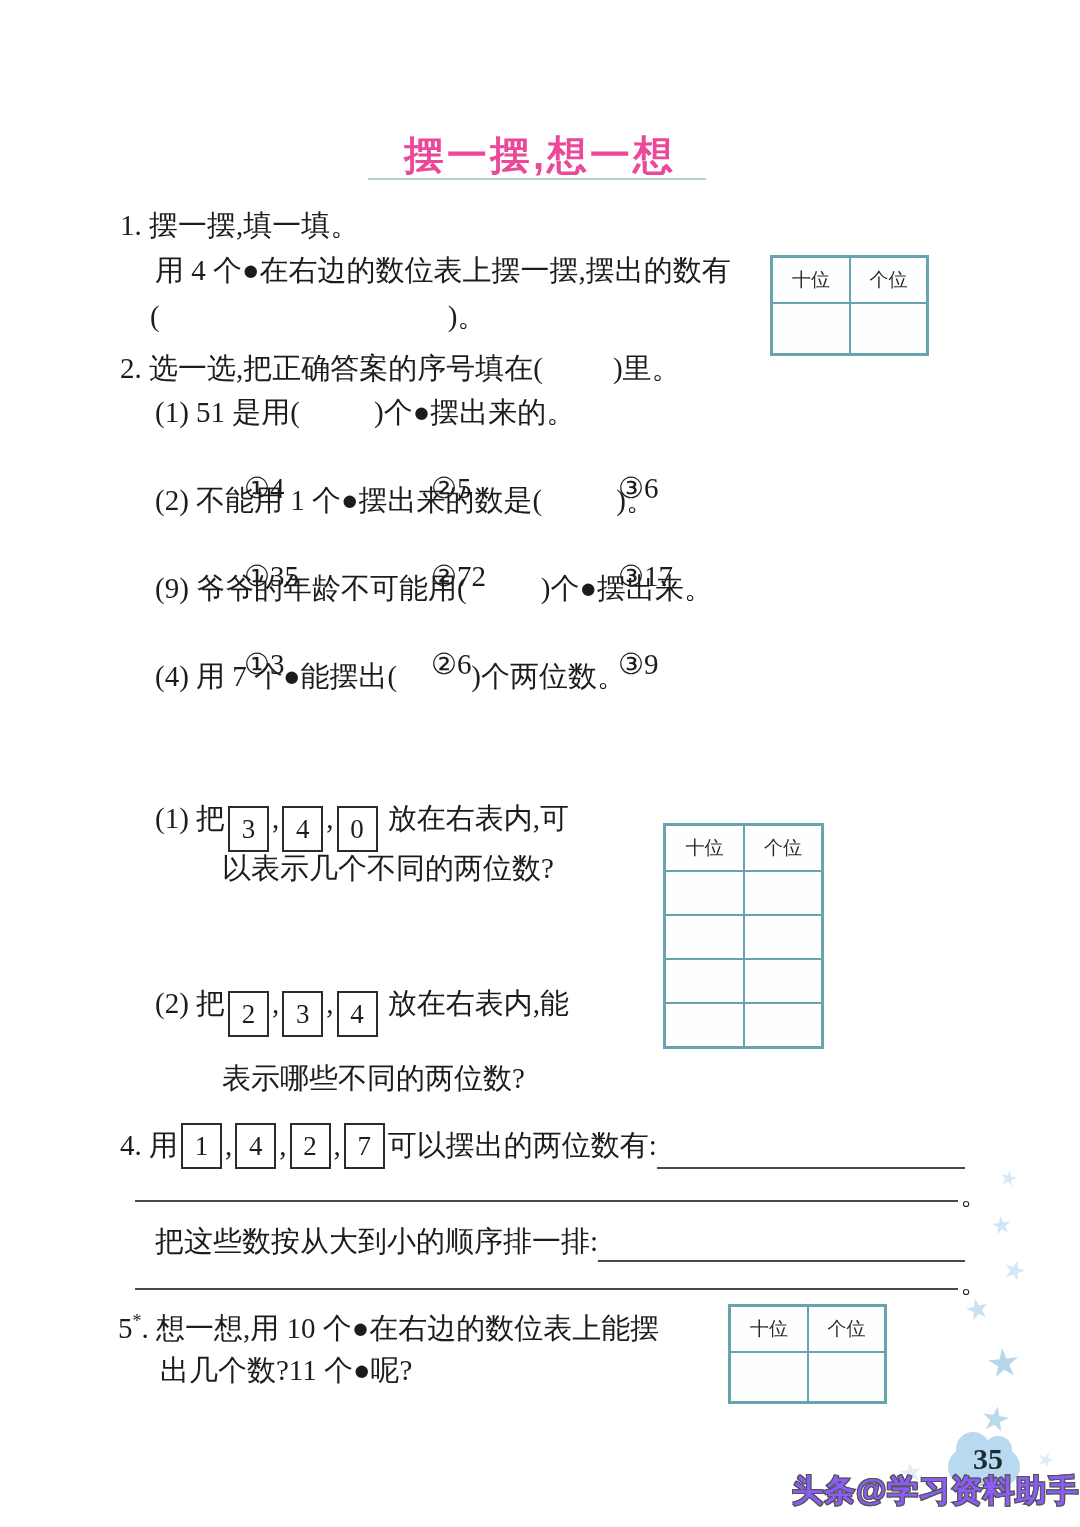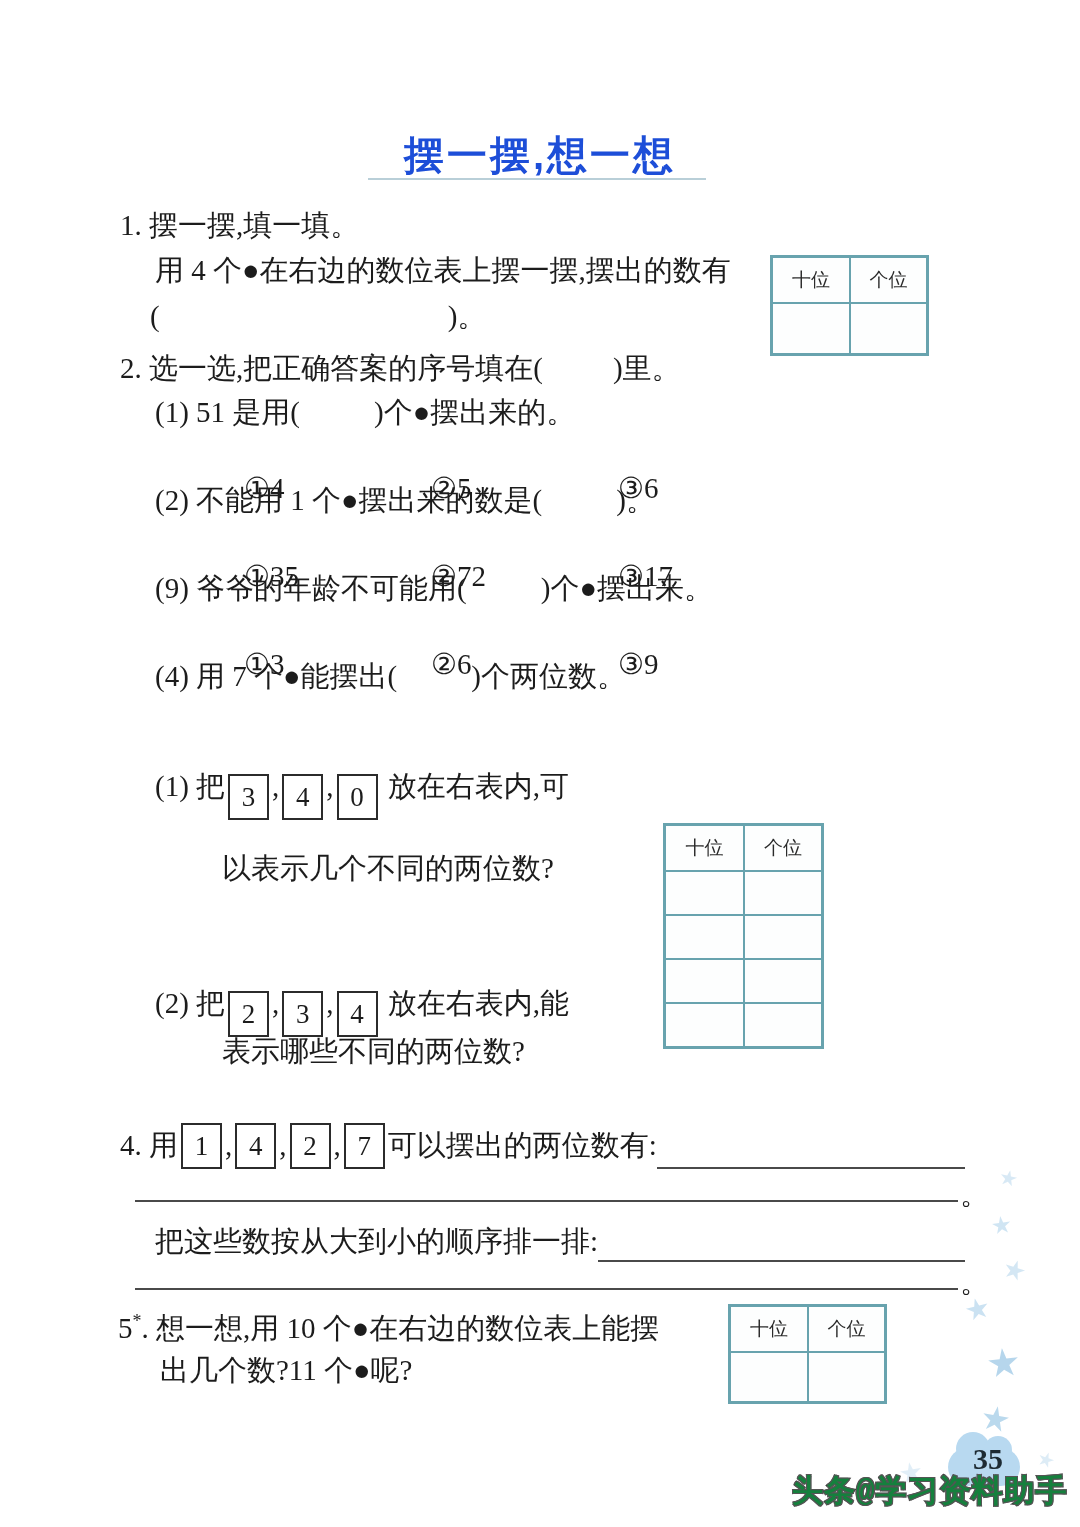--- a/index.html
+++ b/index.html
@@ -6,21 +6,21 @@
   .page {
     position:relative; width:1080px; height:1527px; margin:0 auto;
     background:#ffffff; overflow:hidden;
     font-family:"Liberation Serif","DejaVu Serif",serif;
     color:#1c1c1c;
   }
   .t { position:absolute; font-size:29px; line-height:36px; white-space:pre; }
   .title {
     position:absolute; left:370px; top:128px; width:340px; text-align:center;
     font-family:"Liberation Sans","DejaVu Sans",sans-serif;
-    font-size:40px; font-weight:bold; letter-spacing:3px; color:#1d4ed8;
+    font-size:40px; font-weight:bold; letter-spacing:3px; color:#ec4899;
   }
   .title-rule { position:absolute; left:368px; top:178px; width:338px; height:2px; background:#b9cfd8; }
   .gap { display:inline-block; }
   .opts { position:absolute; left:215px; font-size:29px; white-space:pre; }
   .opts .opt { display:inline-block; width:187px; }
   .box {
     display:inline-flex; align-items:center; justify-content:center;
     width:37px; height:42px; border:2px solid #2b2b2b; background:#fff;
     font-size:27px; margin:0 3px; vertical-align:-10px;
   }
@@ -37,22 +37,22 @@
   .star {
     position:absolute; background:#a9cfe9;
     clip-path:polygon(50% 0%,61% 35%,98% 35%,68% 57%,79% 91%,50% 70%,21% 91%,32% 57%,2% 35%,39% 35%);
   }
   .cloud { position:absolute; width:72px; height:38px; background:#b8d9f0; border-radius:20px; }
   .cloud:before { content:""; position:absolute; left:8px; top:-16px; width:34px; height:34px; border-radius:50%; background:#b8d9f0; }
   .cloud:after  { content:""; position:absolute; right:8px; top:-12px; width:28px; height:28px; border-radius:50%; background:#b8d9f0; }
   .pagenum { position:absolute; left:952px; top:1442px; width:72px; text-align:center; font-size:30px; font-weight:600; color:#1d2b33; }
   .watermark {
     position:absolute; left:792px; top:1470px; font-size:31px; font-weight:bold; letter-spacing:1px;
-    font-family:Liberation Mono, monospace;
-    color:#15803d; -webkit-text-stroke:2px #3d3d3d; paint-order:stroke fill;
+    font-family:Liberation Sans, sans-serif;
+    color:#8b5cf6; -webkit-text-stroke:2px #3d3d3d; paint-order:stroke fill;
     text-shadow:1px 1px 0 #555, -1px -1px 0 #555, 1px -1px 0 #555, -1px 1px 0 #555;
   }
   sup { font-size:18px; }
 </style>
 </head>
 <body>
 
 <div class="page">
 
   <div class="title">摆一摆,想一想</div>
@@ -82,25 +82,25 @@
   </div>
 
   <div class="t" style="left:155px; top:570px"><span>(9) 爷爷的年龄不可能用(</span><span class="gap" style="width:74px"></span><span>)个●摆出来。</span></div>
   <div class="opts" style="top:614px">
     <span class="opt">①3</span><span class="opt">②6</span><span>③9</span>
   </div>
 
   <div class="t" style="left:155px; top:658px"><span>(4) 用 7 个●能摆出(</span><span class="gap" style="width:74px"></span><span>)个两位数。</span></div>
 
 
-  <div class="t boxline" style="left:155px; top:763px"><span>(1) 把</span><span class="box">3</span><span class="cm">,</span><span class="box">4</span><span class="cm">,</span><span class="box">0</span><span> 放在右表内,可</span></div>
+  <div class="t boxline" style="left:155px; top:795px"><span>(1) 把</span><span class="box">3</span><span class="cm">,</span><span class="box">4</span><span class="cm">,</span><span class="box">0</span><span> 放在右表内,可</span></div>
   <div class="t" style="left:222px; top:850px">以表示几个不同的两位数?</div>
 
   <div class="t boxline" style="left:155px; top:980px"><span>(2) 把</span><span class="box">2</span><span class="cm">,</span><span class="box">3</span><span class="cm">,</span><span class="box">4</span><span> 放在右表内,能</span></div>
-  <div class="t" style="left:222px; top:1033px">表示哪些不同的两位数?</div>
+  <div class="t" style="left:222px; top:1060px">表示哪些不同的两位数?</div>
 
   <div class="dtable" style="left:663px; top:823px; grid-template-columns:79px 78px; grid-template-rows:46px 44px 44px 44px 44px;">
     <div>十位</div>
     <div>个位</div>
     <div></div>
       <div></div>
     <div></div>
       <div></div>
     <div></div>
       <div></div>

